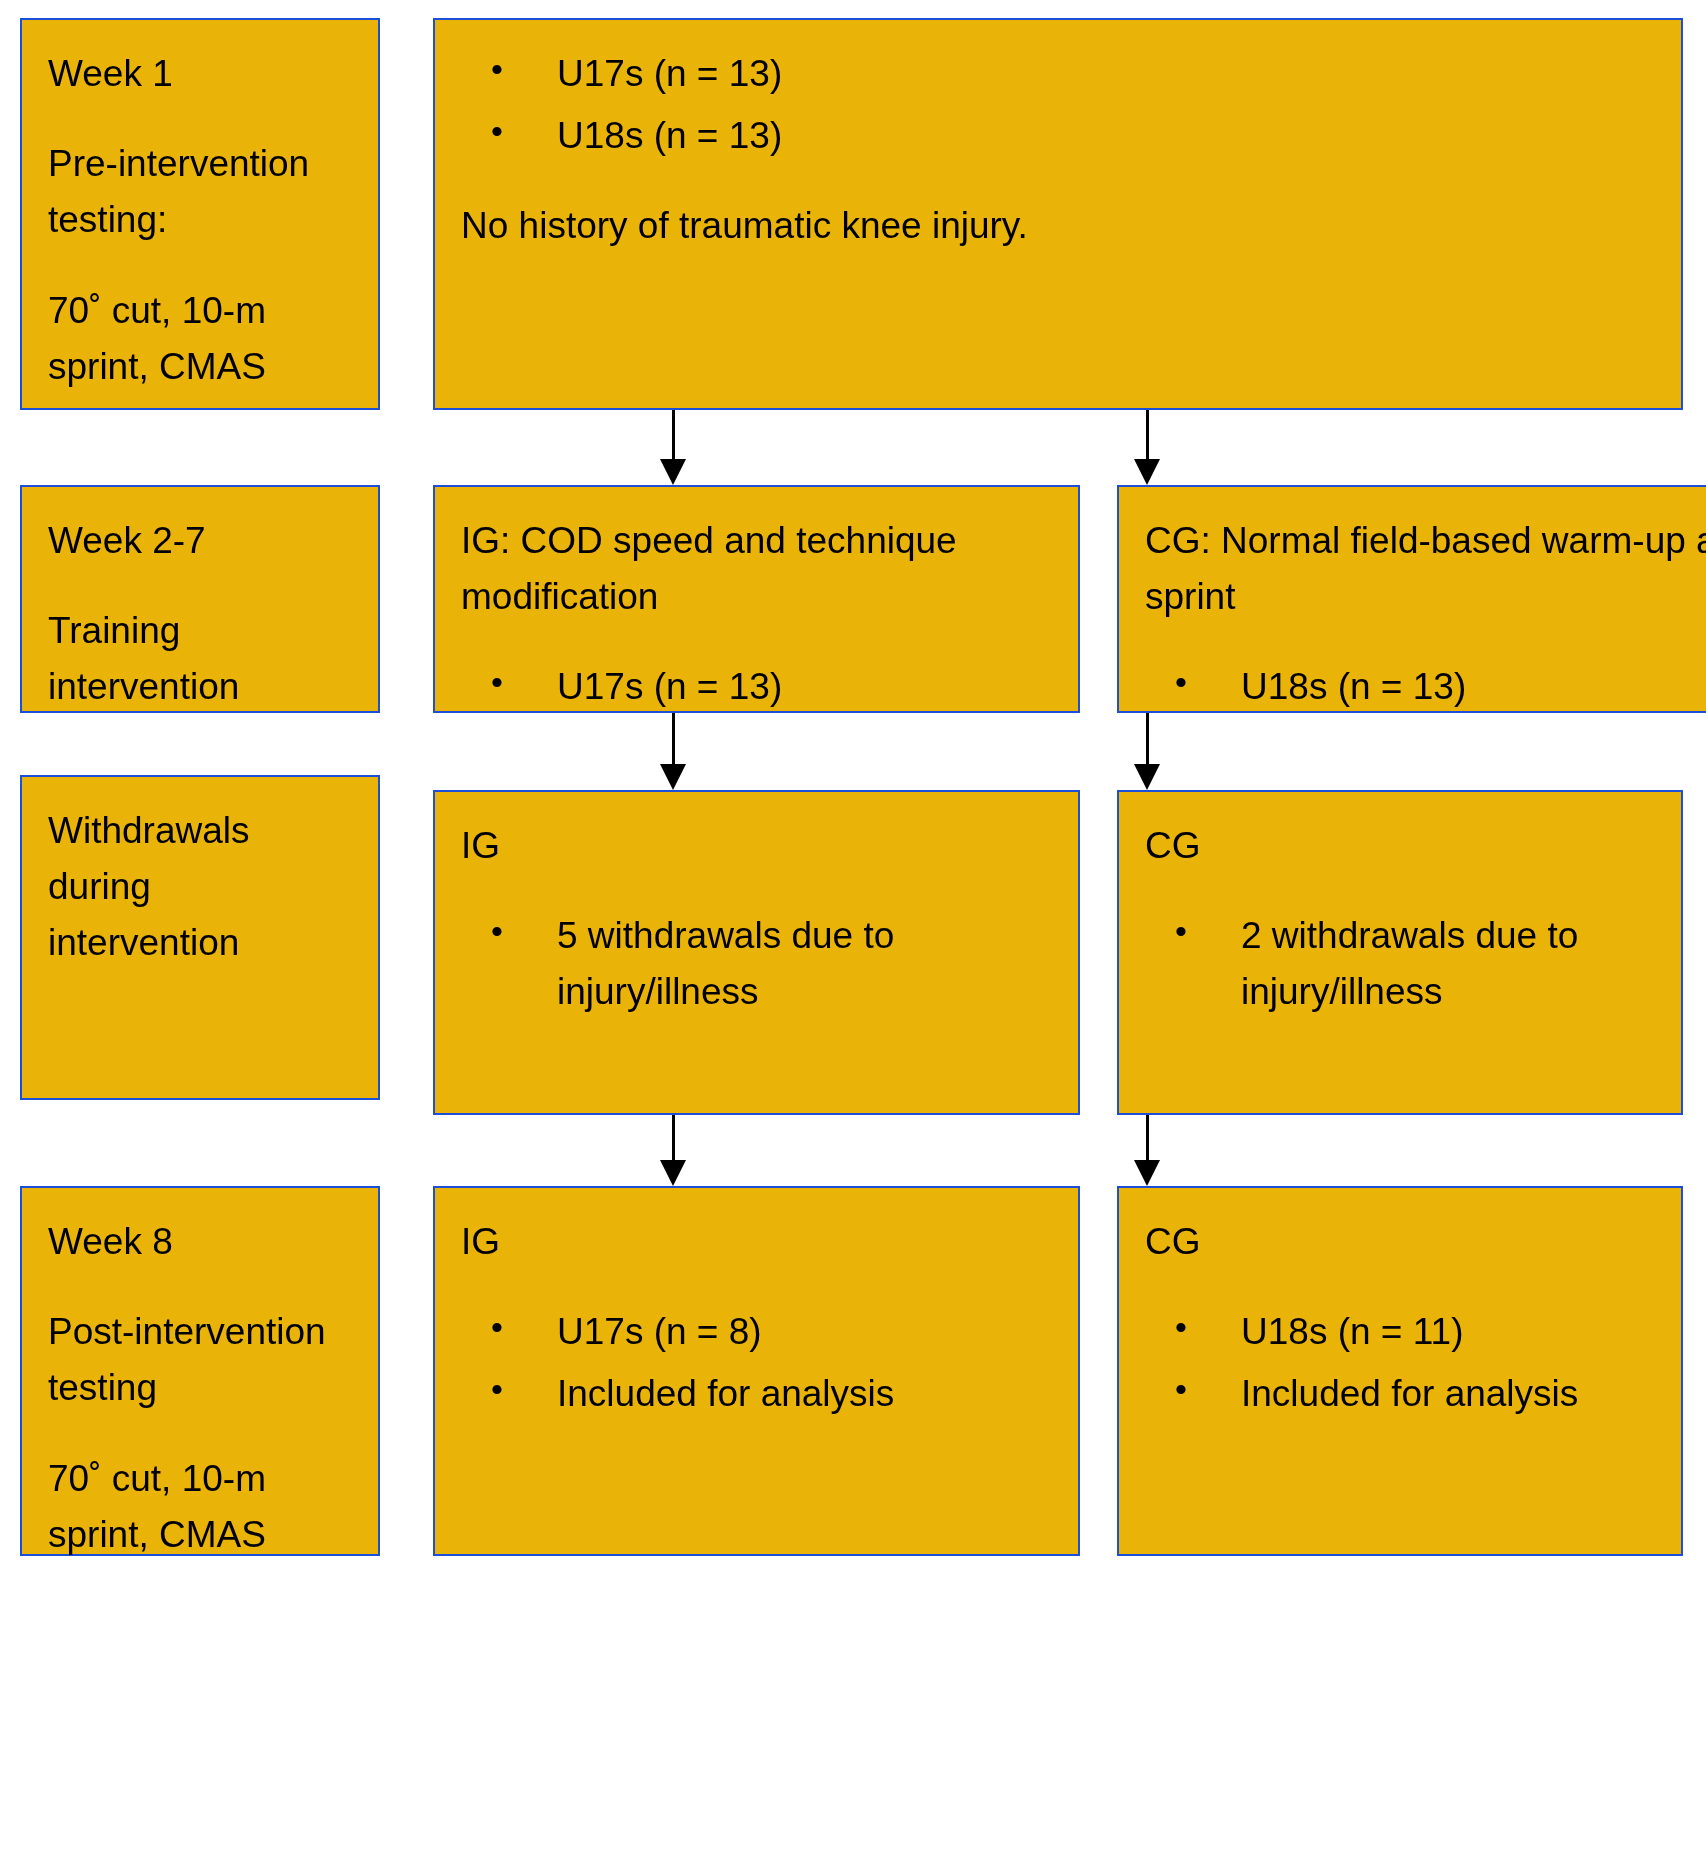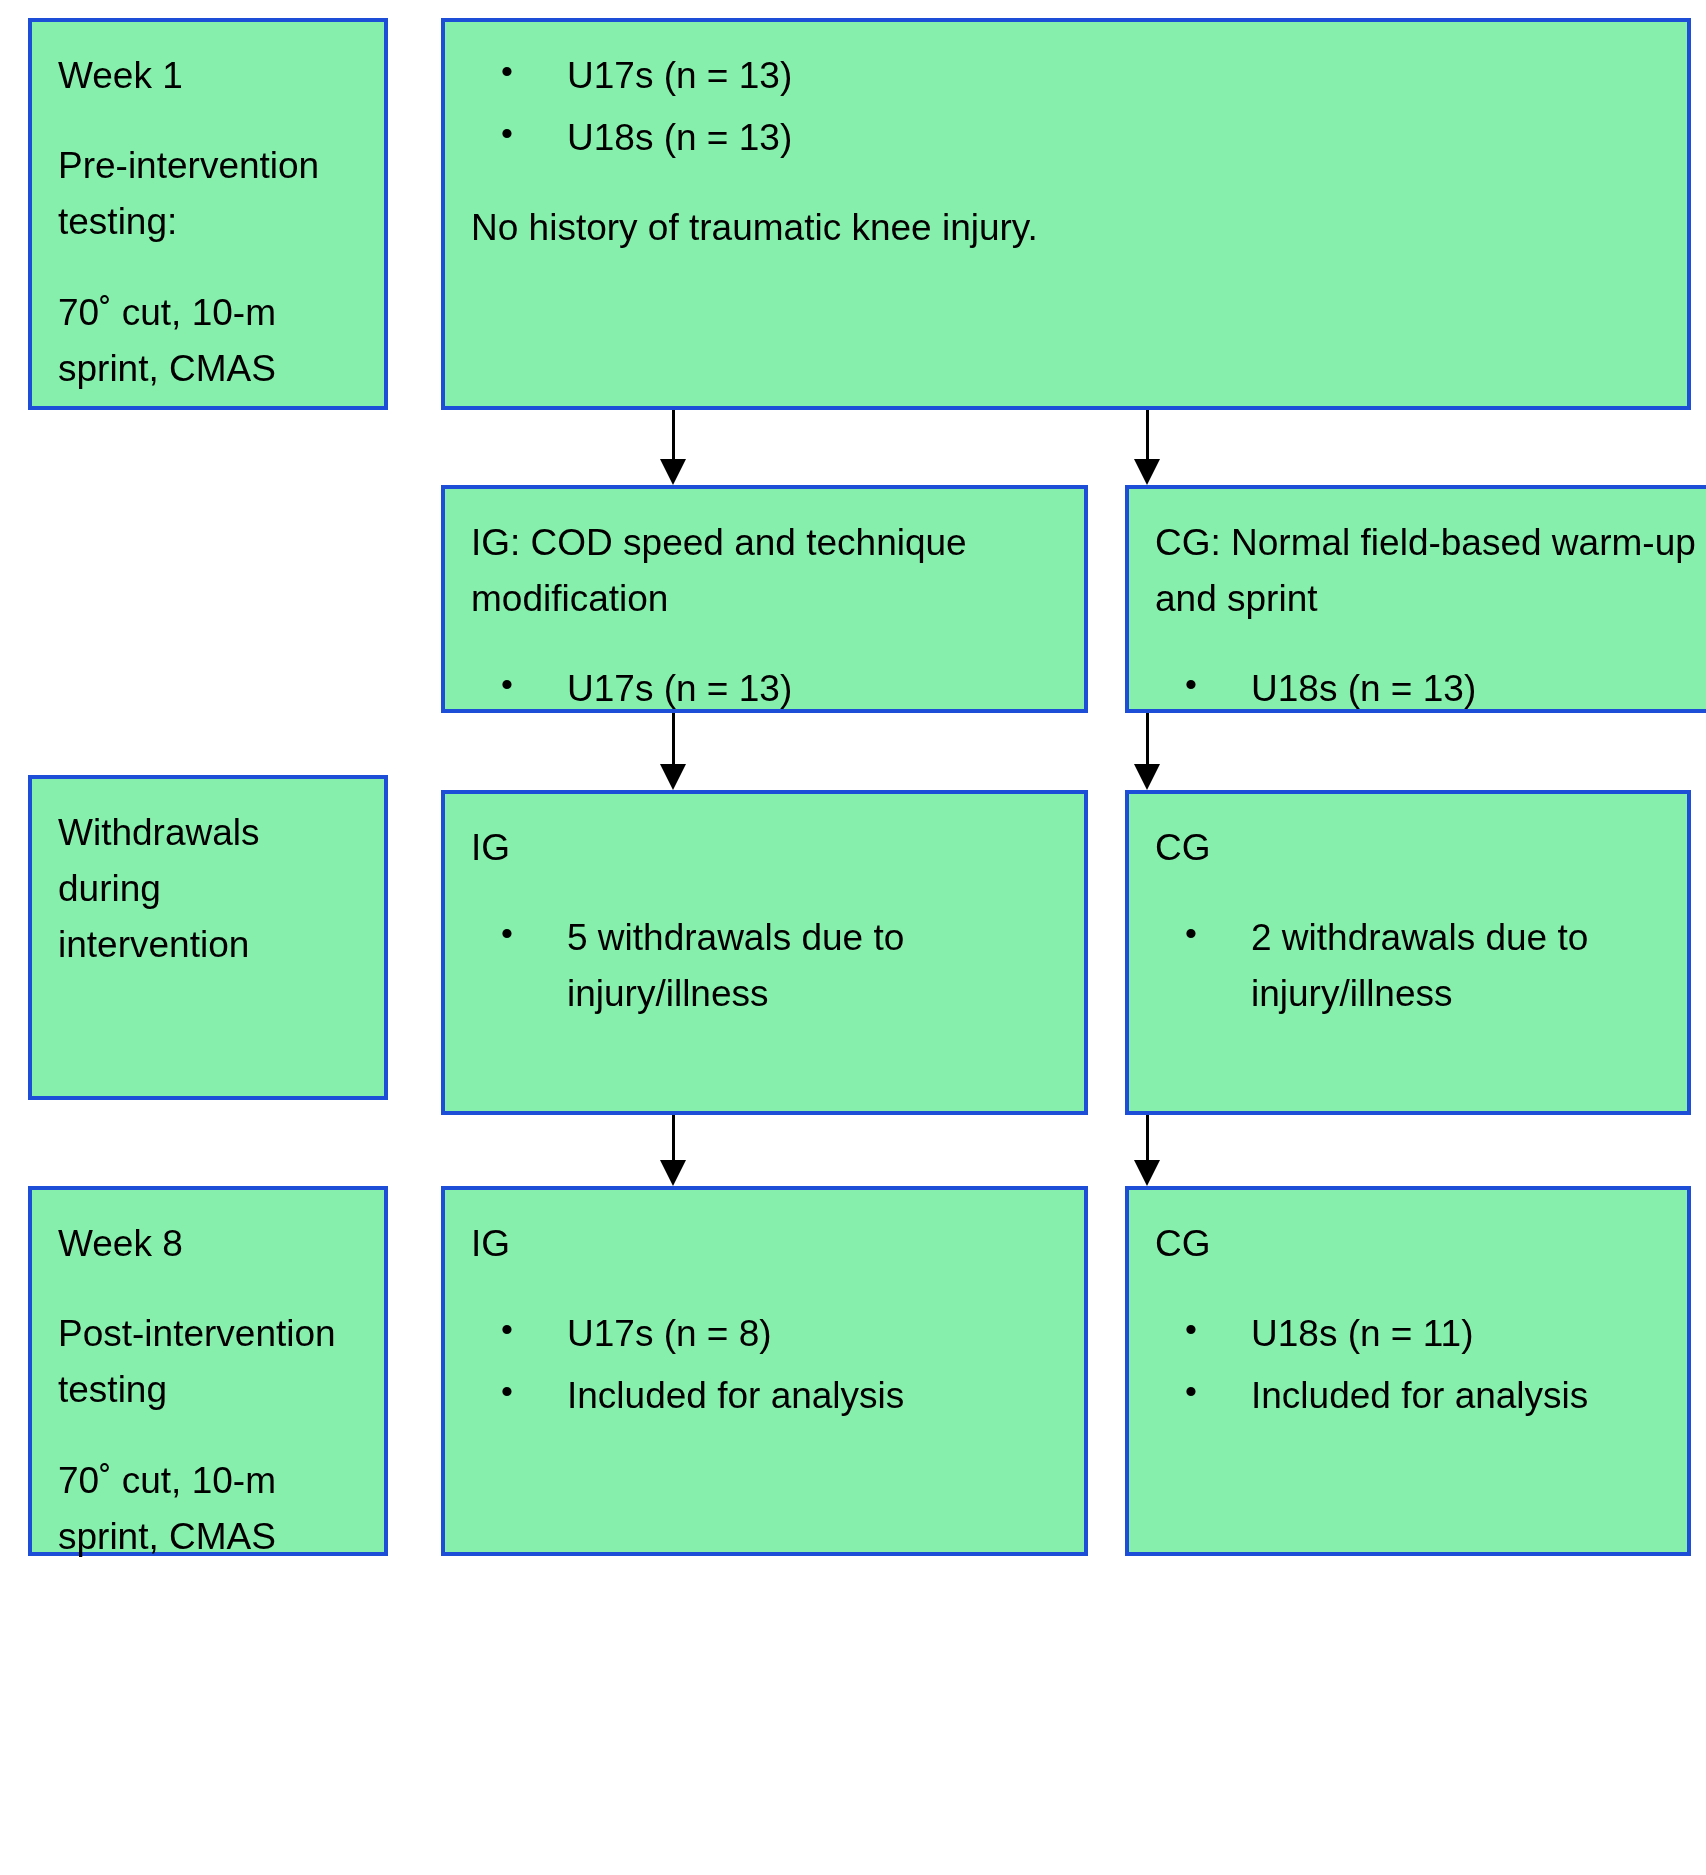--- a/index.html
+++ b/index.html
@@ -14,23 +14,22 @@
   #canvas {
     position: relative;
     width: 1706px;
     height: 1875px;
     background: #ffffff;
     overflow: hidden;
   }
   .box {
     position: absolute;
     box-sizing: border-box;
-    border: 4px solid #1d4ed8;
-    background: #86efac;
-    margin-left: 8px;
+    border: 2px solid #1d4ed8;
+    background: #eab308;
   }
   .box-inner {
     padding: 26px 26px 10px 26px;
   }
   .ptext {
     font-size: 37px;
     line-height: 1.52;
     margin: 0 0 34px 0;
     white-space: pre-line;
   }
@@ -106,20 +105,26 @@
 
   <div class="arrow" style="left:660px; top:410px; width:26px; height:75px;">
     <div class="shaft" style="height:49px;"></div>
     <div class="head"></div>
   </div>
   <div class="arrow" style="left:1134px; top:410px; width:26px; height:75px;">
     <div class="shaft" style="height:49px;"></div>
     <div class="head"></div>
   </div>
 
+  <div class="box" style="left:20px; top:485px; width:360px; height:228px;">
+    <div class="box-inner">
+      <p class="ptext">Week 2-7</p>
+      <p class="ptext tight">Training intervention</p>
+    </div>
+  </div>
 
   <div class="box" style="left:433px; top:485px; width:647px; height:228px;">
     <div class="box-inner">
       <p class="ptext">IG: COD speed and technique modification</p>
       <ul class="bullets tight">
         <li>U17s (n = 13)</li>
       </ul>
     </div>
   </div>
 

